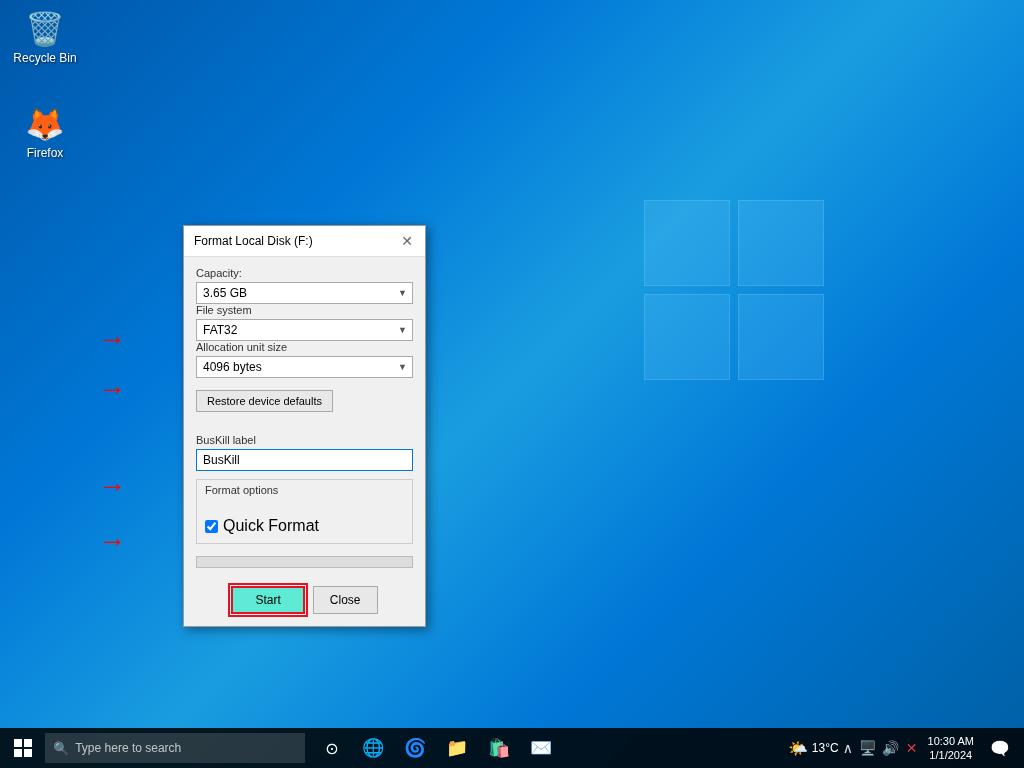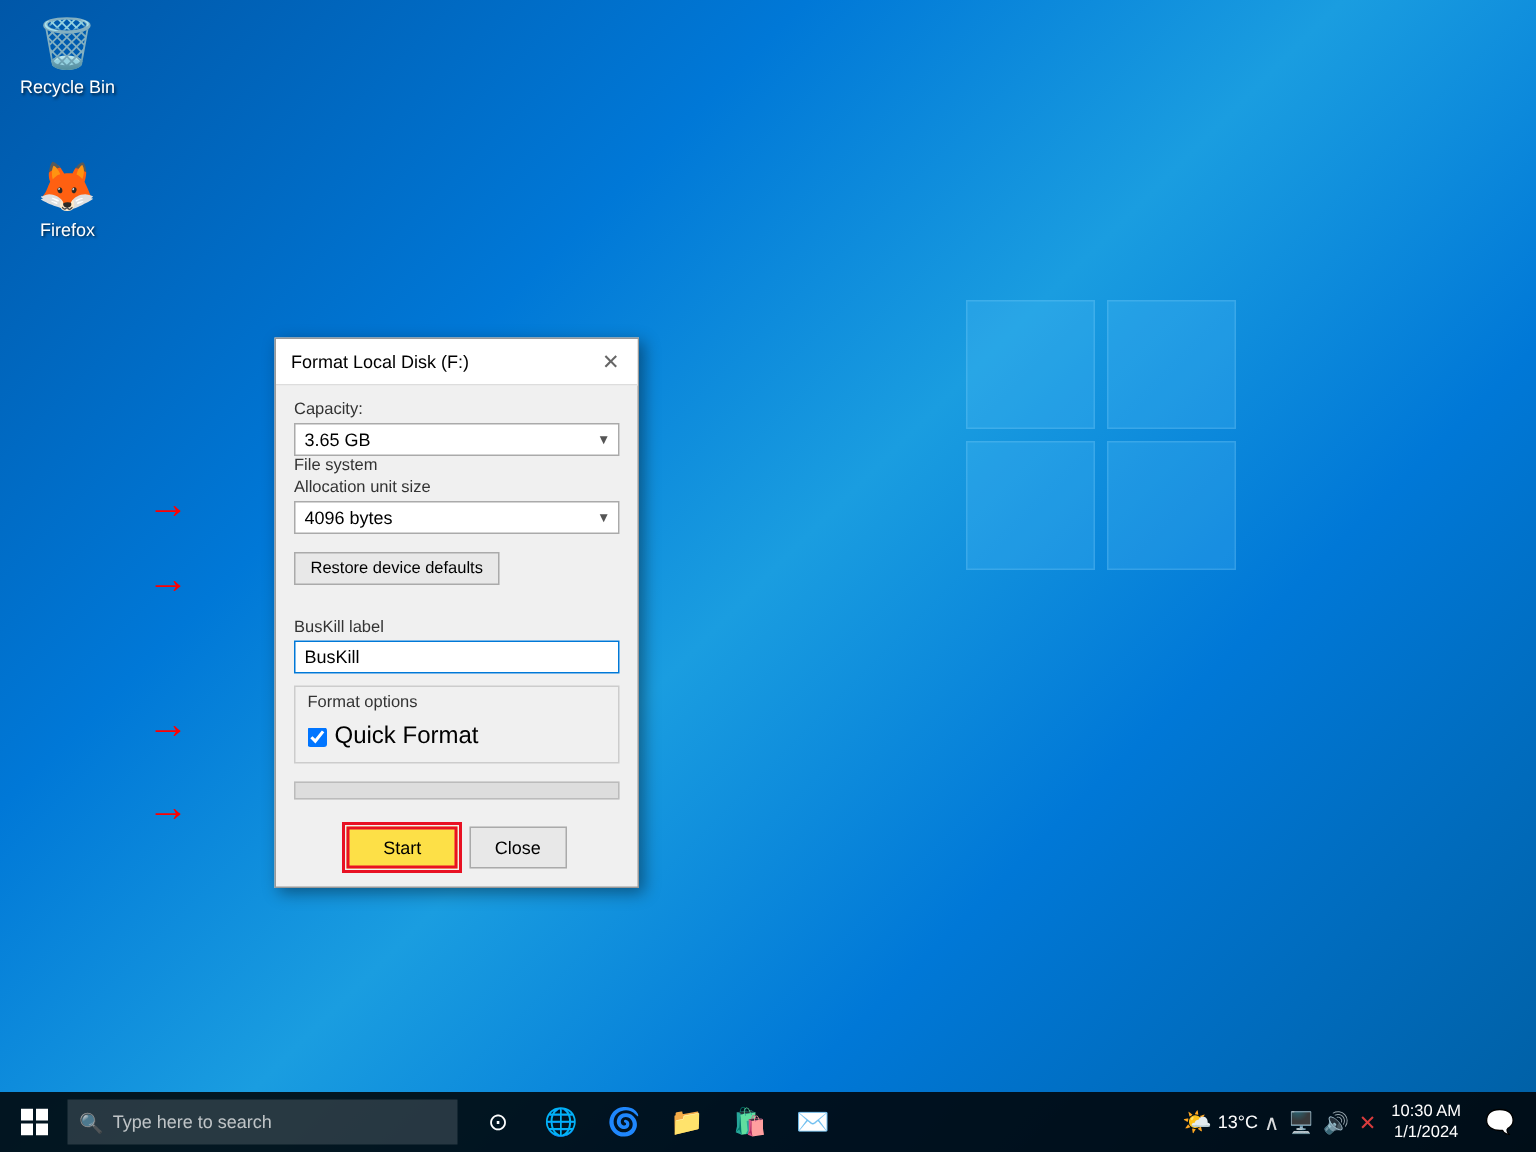--- a/index.html
+++ b/index.html
@@ -161,21 +161,21 @@
       outline: none;
     }
     .format-options-group {
       margin-top: 8px;
       border: 1px solid #ccc;
       padding: 4px 8px 8px 8px;
     }
     .format-options-legend {
       font-size: 11px;
       color: #333;
-      margin-bottom: 8px;
+      margin-bottom: 21px;
     }
     .checkbox-row {
       display: flex;
       align-items: center;
       gap: 5px;
     }
     .checkbox-row input[type=checkbox] {
       width: 13px;
       height: 13px;
       cursor: pointer;
@@ -193,21 +193,21 @@
     }
     .dialog-footer {
       display: flex;
       justify-content: center;
       gap: 8px;
       padding: 8px 12px 12px 12px;
     }
     .btn-start {
       padding: 5px 22px;
       font-size: 12px;
-      background: #fde047;
+      background: #5eead4;
       border: 2px solid #e81123;
       cursor: pointer;
       outline: 2px solid #e81123;
       outline-offset: 1px;
     }
     .btn-close {
       padding: 5px 16px;
       font-size: 12px;
       background: #e8e8e8;
       border: 1px solid #aaa;
@@ -353,20 +353,27 @@
     <div class="dialog-body">
 
       <div class="field-label">Capacity:</div>
       <div class="select-wrapper">
         <select class="select-field">
           <option>3.65 GB</option>
         </select>
       </div>
 
       <div class="field-label">File system</div>
+      <div class="select-wrapper">
+        <select class="select-field">
+          <option>FAT32</option>
+          <option>NTFS</option>
+          <option>exFAT</option>
+        </select>
+      </div>
 
       <div class="field-label">Allocation unit size</div>
       <div class="select-wrapper">
         <select class="select-field">
           <option>512 bytes</option>
           <option>1024 bytes</option>
           <option>2048 bytes</option>
           <option selected="">4096 bytes</option>
           <option>8192 bytes</option>
         </select>

